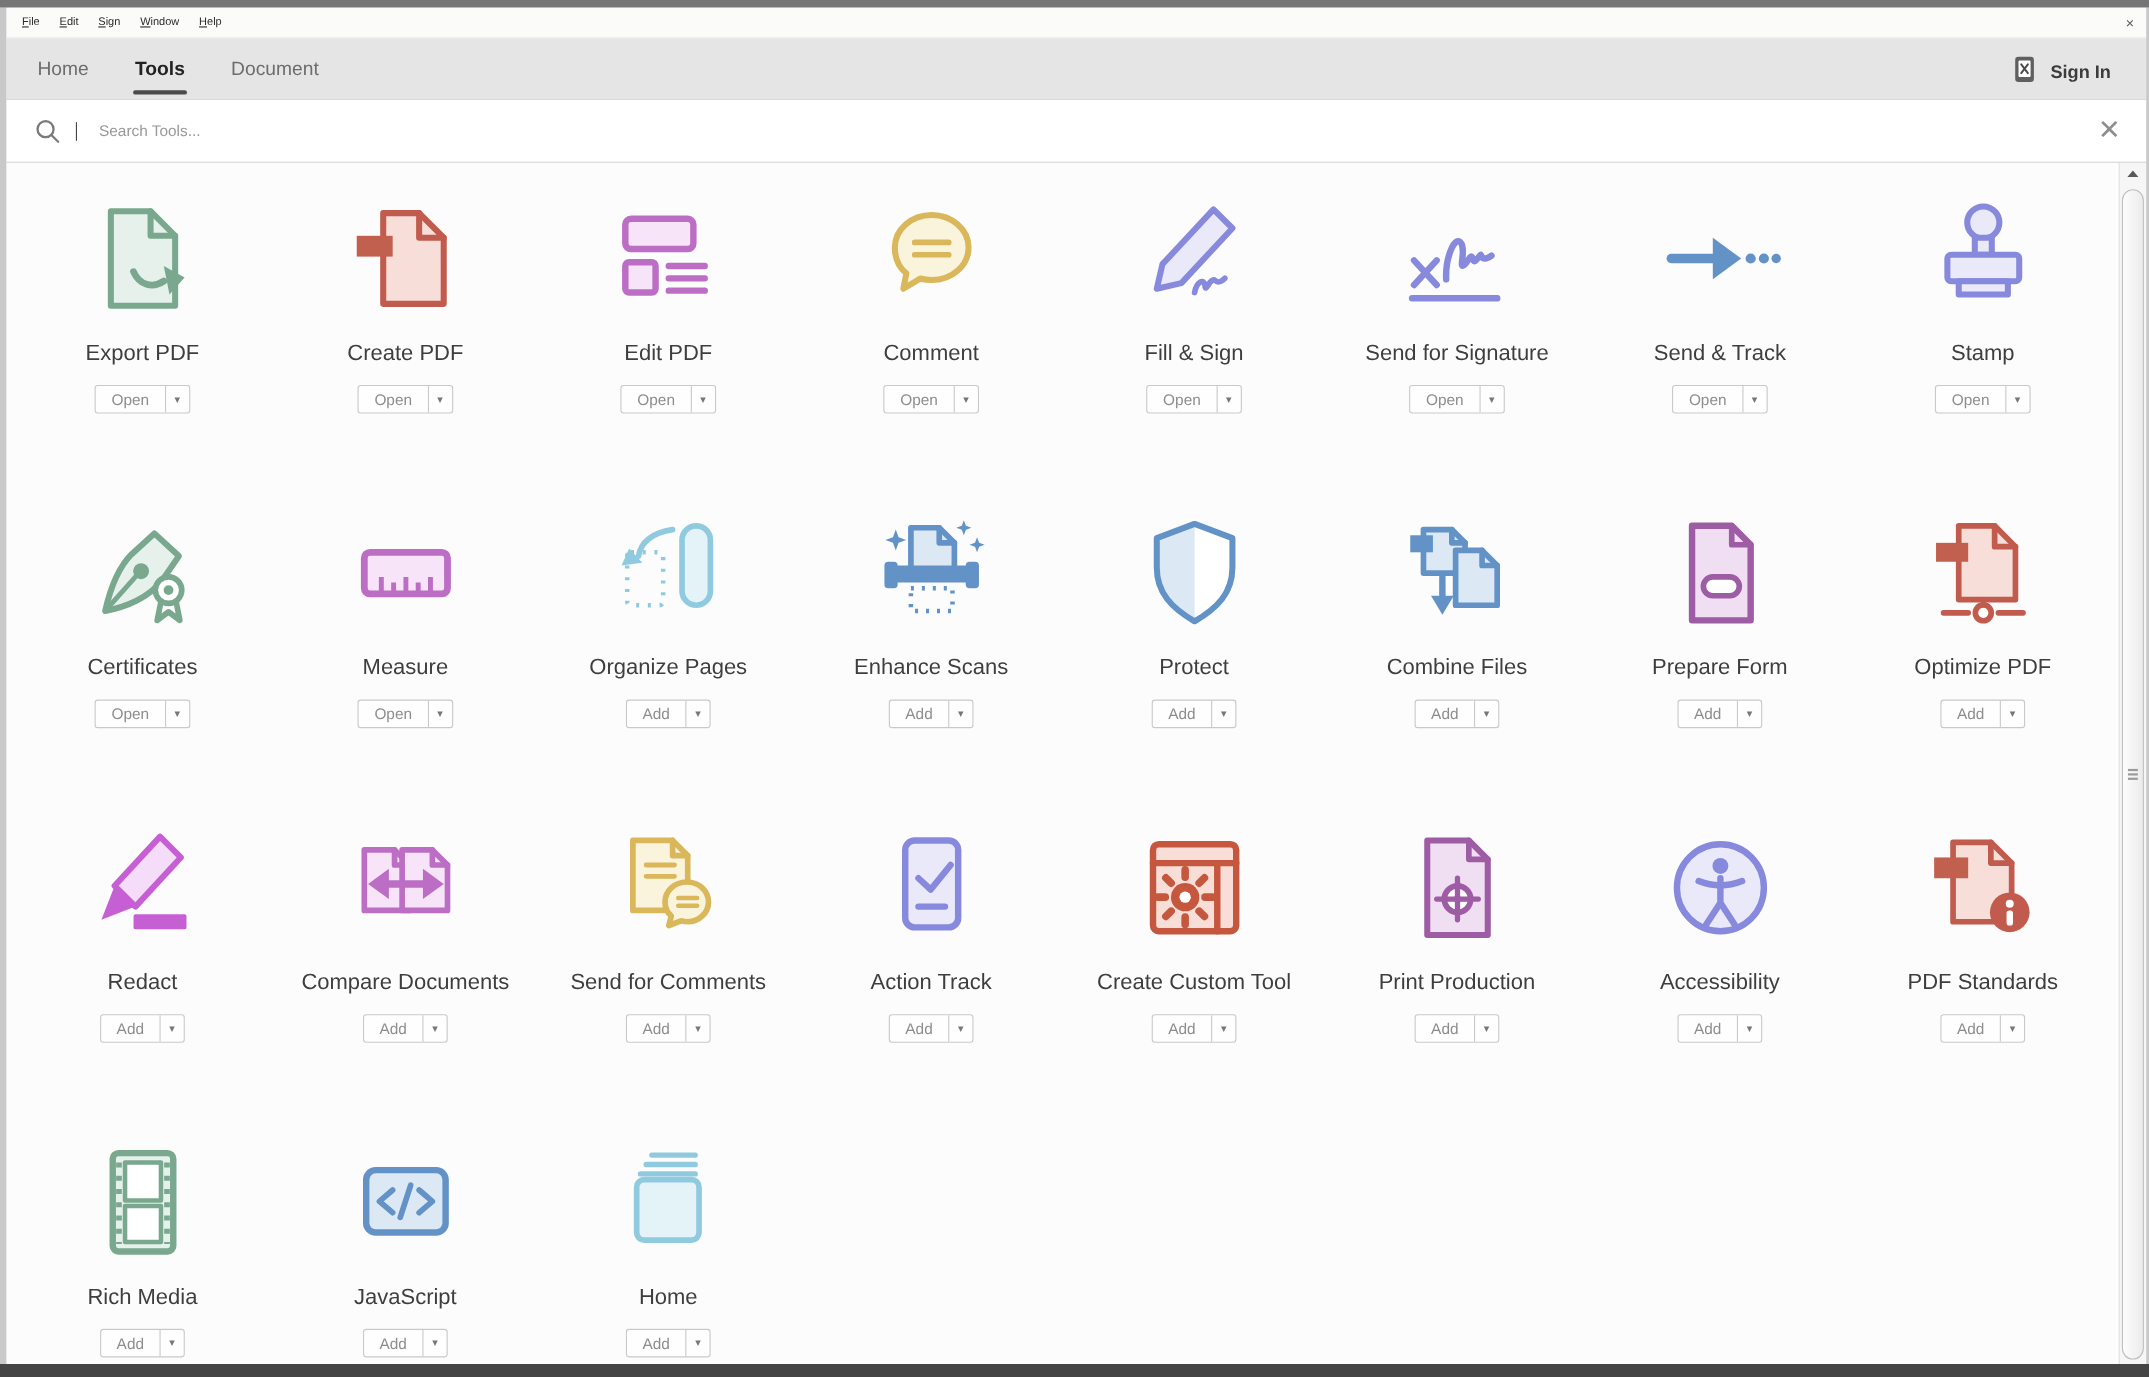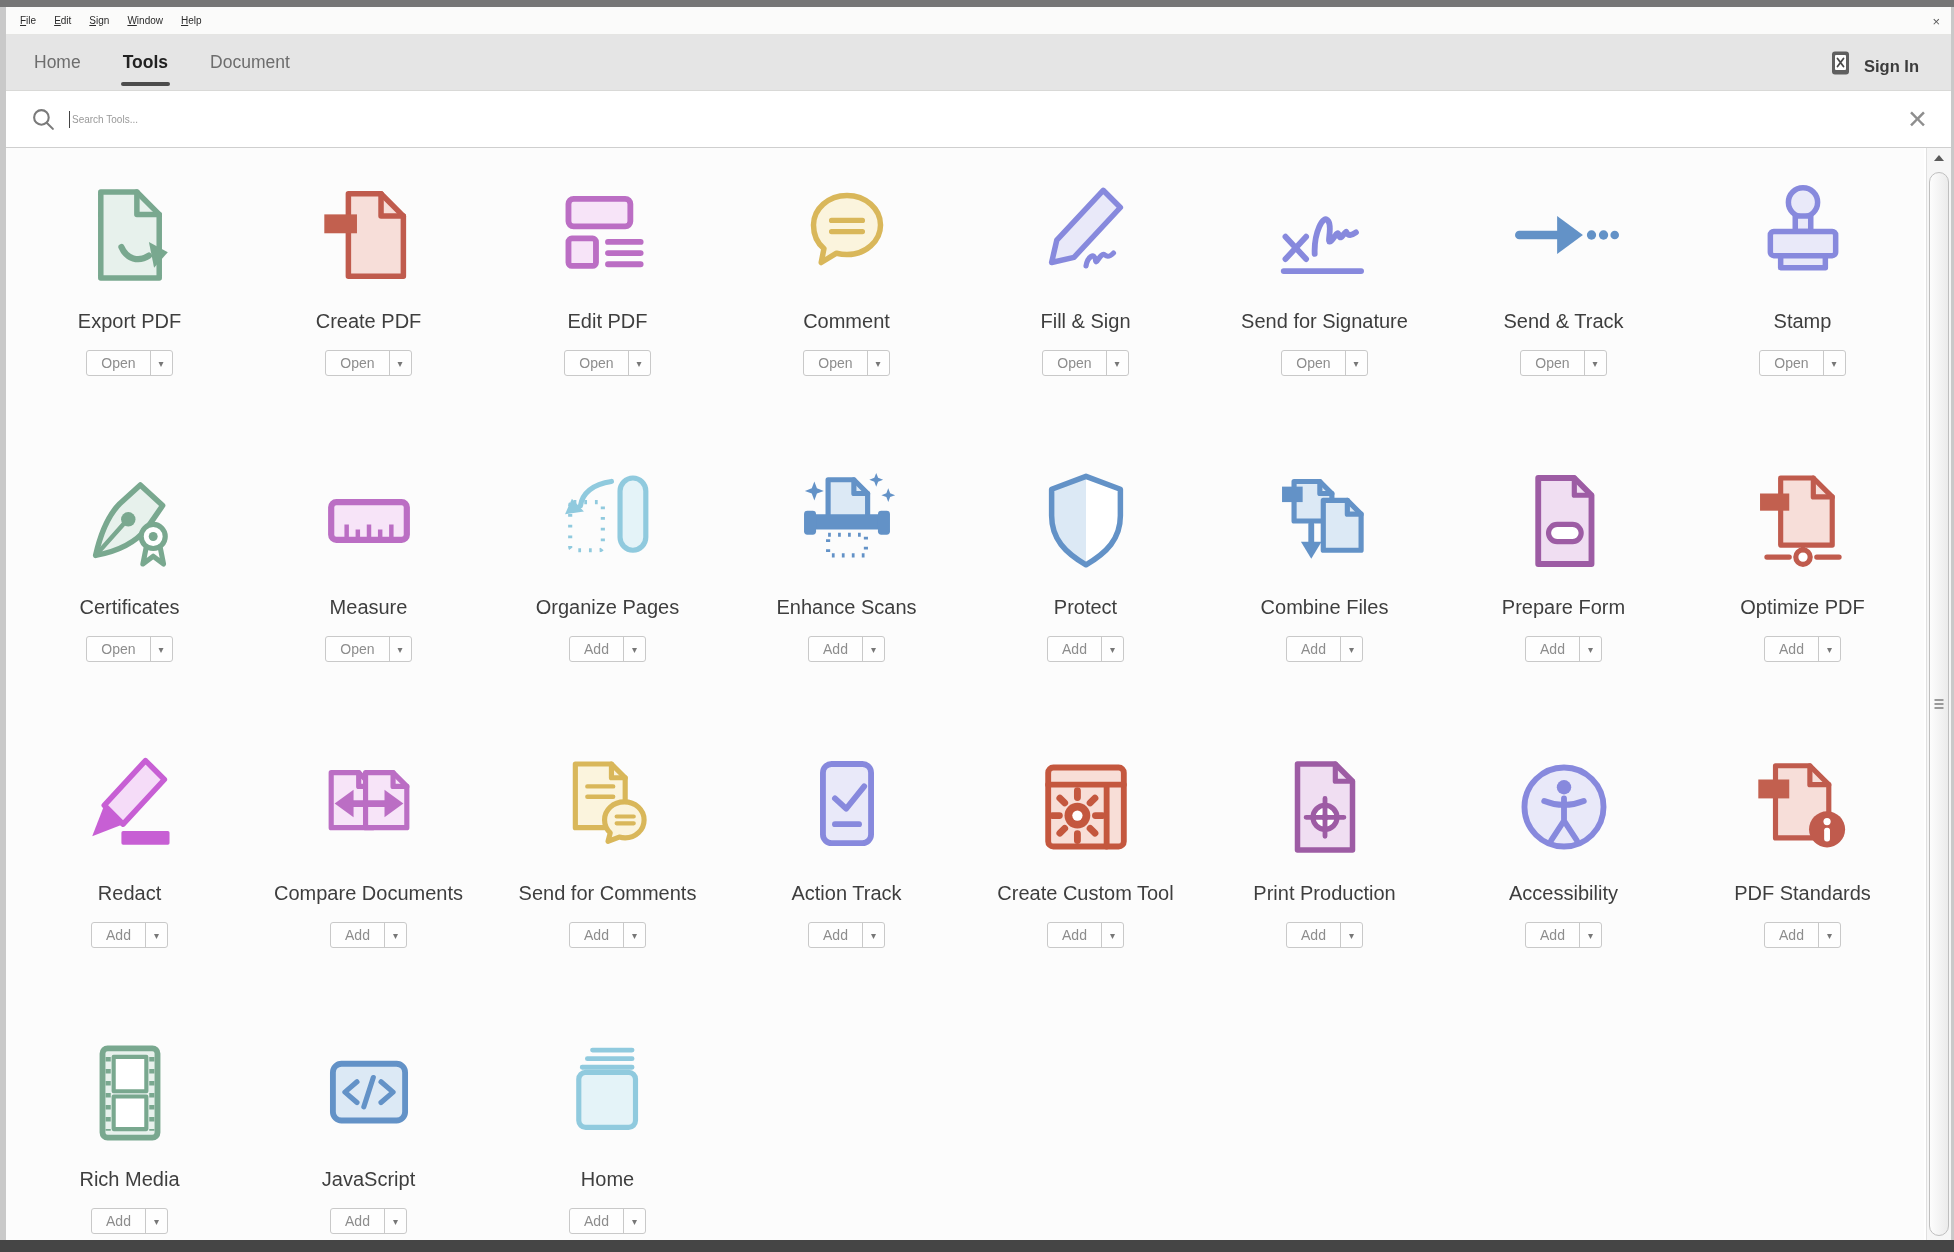--- a/index.html
+++ b/index.html
@@ -30,21 +30,21 @@
   .tab.active::after{content:"";position:absolute;left:-2px;right:-2px;bottom:-13px;height:4px;
     background:#4c4c4c;border-radius:2px;}
   #signin{position:absolute;right:32px;top:50%;transform:translateY(-50%);
     display:flex;align-items:flex-end;gap:14px;}
   #signin-label{font-size:16.5px;color:#3c3c3c;font-weight:bold;}
 
   
   #searchbar{position:absolute;left:6px;right:3px;top:91px;height:56px;background:#ffffff;
     border-bottom:1px solid #cfcfcf;display:flex;align-items:center;padding-left:25px;}
   #caret{width:1px;height:17px;background:#444;margin-left:13px;}
-  #search-input{border:none;outline:none;background:transparent;font-size:10px;margin-left:0;
+  #search-input{border:none;outline:none;background:transparent;font-size:14px;margin-left:18px;
     width:520px;color:#333;font-family:inherit;}
   #search-input::placeholder{color:#999;}
   #search-close{position:absolute;right:23px;top:50%;transform:translateY(-50%);
     font-size:25px;color:#8e8e8e;line-height:1;}
 
   
   #content{position:absolute;left:6px;right:30px;top:148px;bottom:12px;background:#fcfcfc;overflow:hidden;}
   #tools-grid{display:grid;grid-template-columns:repeat(8,239px);row-gap:90px;
     margin-left:4px;padding-top:32px;}
   .tile{display:flex;flex-direction:column;align-items:center;}

